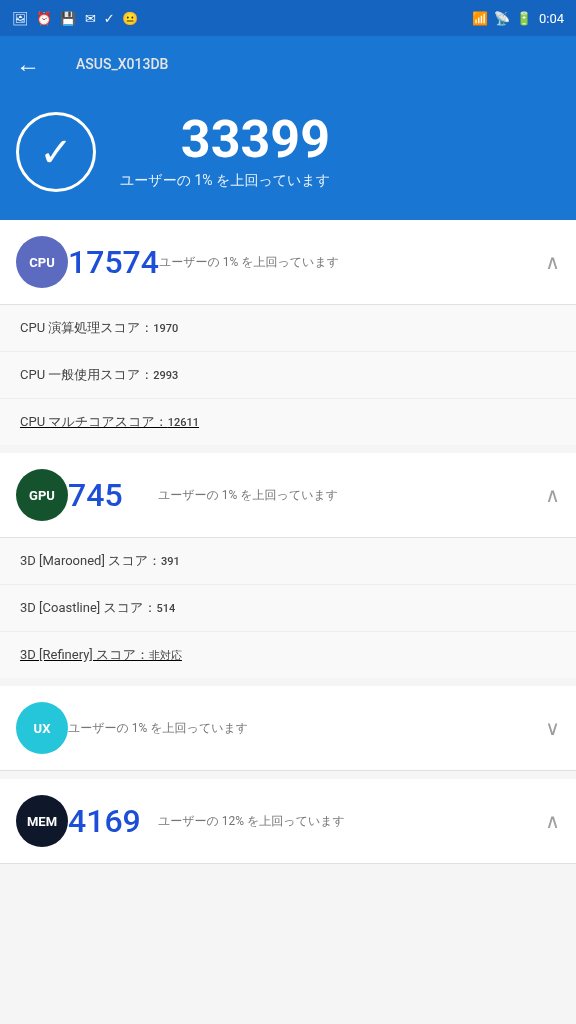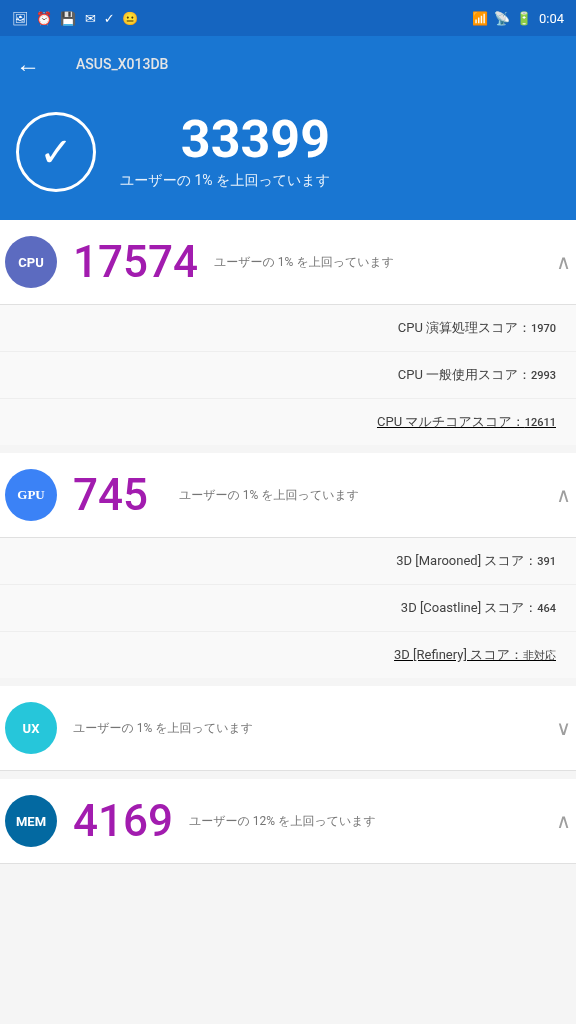--- a/index.html
+++ b/index.html
@@ -95,64 +95,63 @@
     
     .section {
       background: white;
       margin-bottom: 8px;
     }
 
     
     .category-row {
       display: flex;
       align-items: center;
-      padding: 16px 5px;
-      gap: 16px;
+      padding: 16px 16px;
       border-bottom: 1px solid #e0e0e0;
     }
     .category-badge {
       width: 52px;
       height: 52px;
       border-radius: 50%;
       display: flex;
       align-items: center;
       justify-content: center;
       color: white;
       font-size: 13px;
       font-weight: bold;
       flex-shrink: 0;
     }
     .badge-cpu { background: #5C6BC0; }
-    .badge-gpu { background: #3b82f6; font-family: Liberation Serif, serif; }
+    .badge-gpu { background: #14532d; }
     .badge-ux  { background: #26C6DA; }
-    .badge-mem { background: #0369a1; }
+    .badge-mem { background: #0f172a; }
 
     .category-score {
-      font-size: 44px;
+      font-size: 32px;
       font-weight: 500;
-      color: #a21caf;
+      color: #1d4ed8;
       min-width: 90px;
     }
     .category-note {
       font-size: 12px;
       color: #757575;
       flex: 1;
       line-height: 1.5;
     }
     .chevron {
       color: #9e9e9e;
       font-size: 20px;
       flex-shrink: 0;
     }
 
     
     .detail-row {
       display: flex;
       align-items: center;
-      justify-content: flex-end;
+      justify-content: flex-start;
       padding: 14px 20px;
       border-bottom: 1px solid #eeeeee;
       background: #f9f9f9;
     }
     .detail-row:last-child {
       border-bottom: none;
       text-decoration: underline;
     }
     .detail-label {
       font-size: 13px;
@@ -224,21 +223,21 @@
     <span class="category-score">745</span>
     <span class="category-note">ユーザーの 1% を上回っています</span>
     <span class="chevron">∧</span>
   </div>
       <div class="detail-row">
         <span class="detail-label">3D [Marooned] スコア：</span>
         <span class="detail-value">391</span>
       </div>
       <div class="detail-row">
         <span class="detail-label">3D [Coastline] スコア：</span>
-        <span class="detail-value">464</span>
+        <span class="detail-value">514</span>
       </div>
       <div class="detail-row">
         <span class="detail-label">3D [Refinery] スコア：</span>
         <span class="detail-value">非対応</span>
       </div>
     </div>
     <div class="section">
       <div class="category-row">
     <div class="category-badge badge-ux">UX</div>
     <span class="category-note">ユーザーの 1% を上回っています</span>

